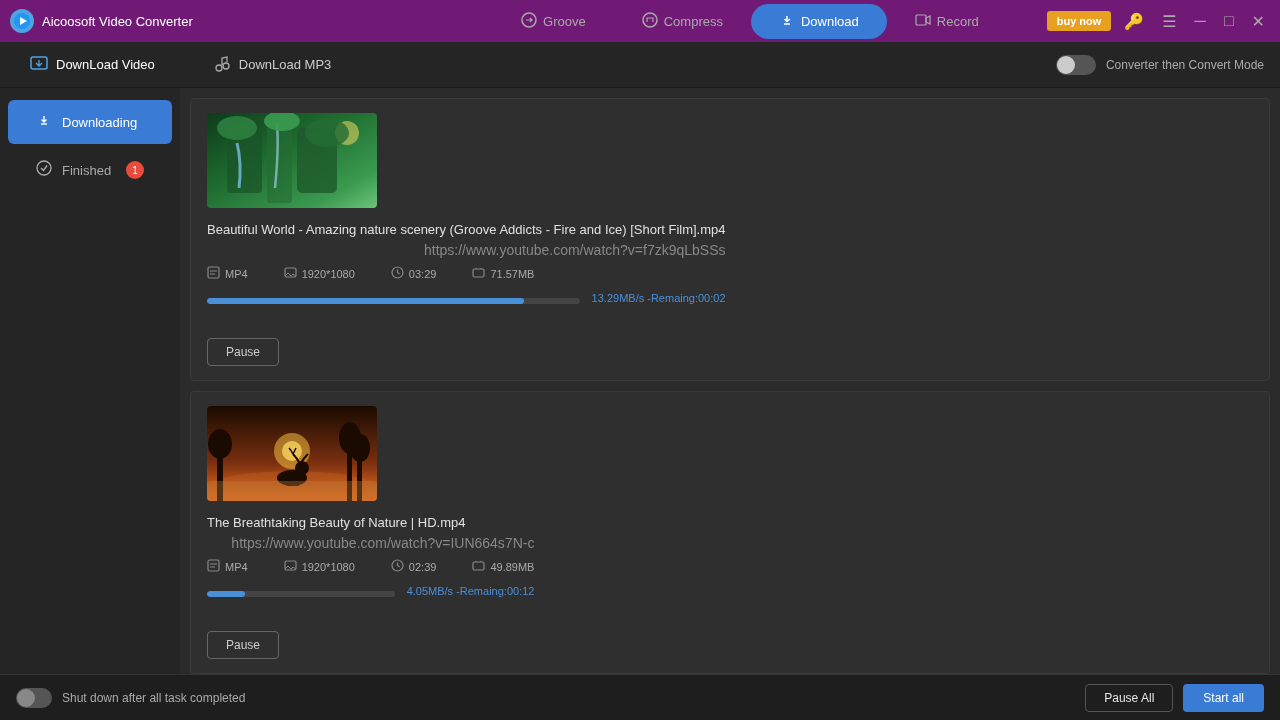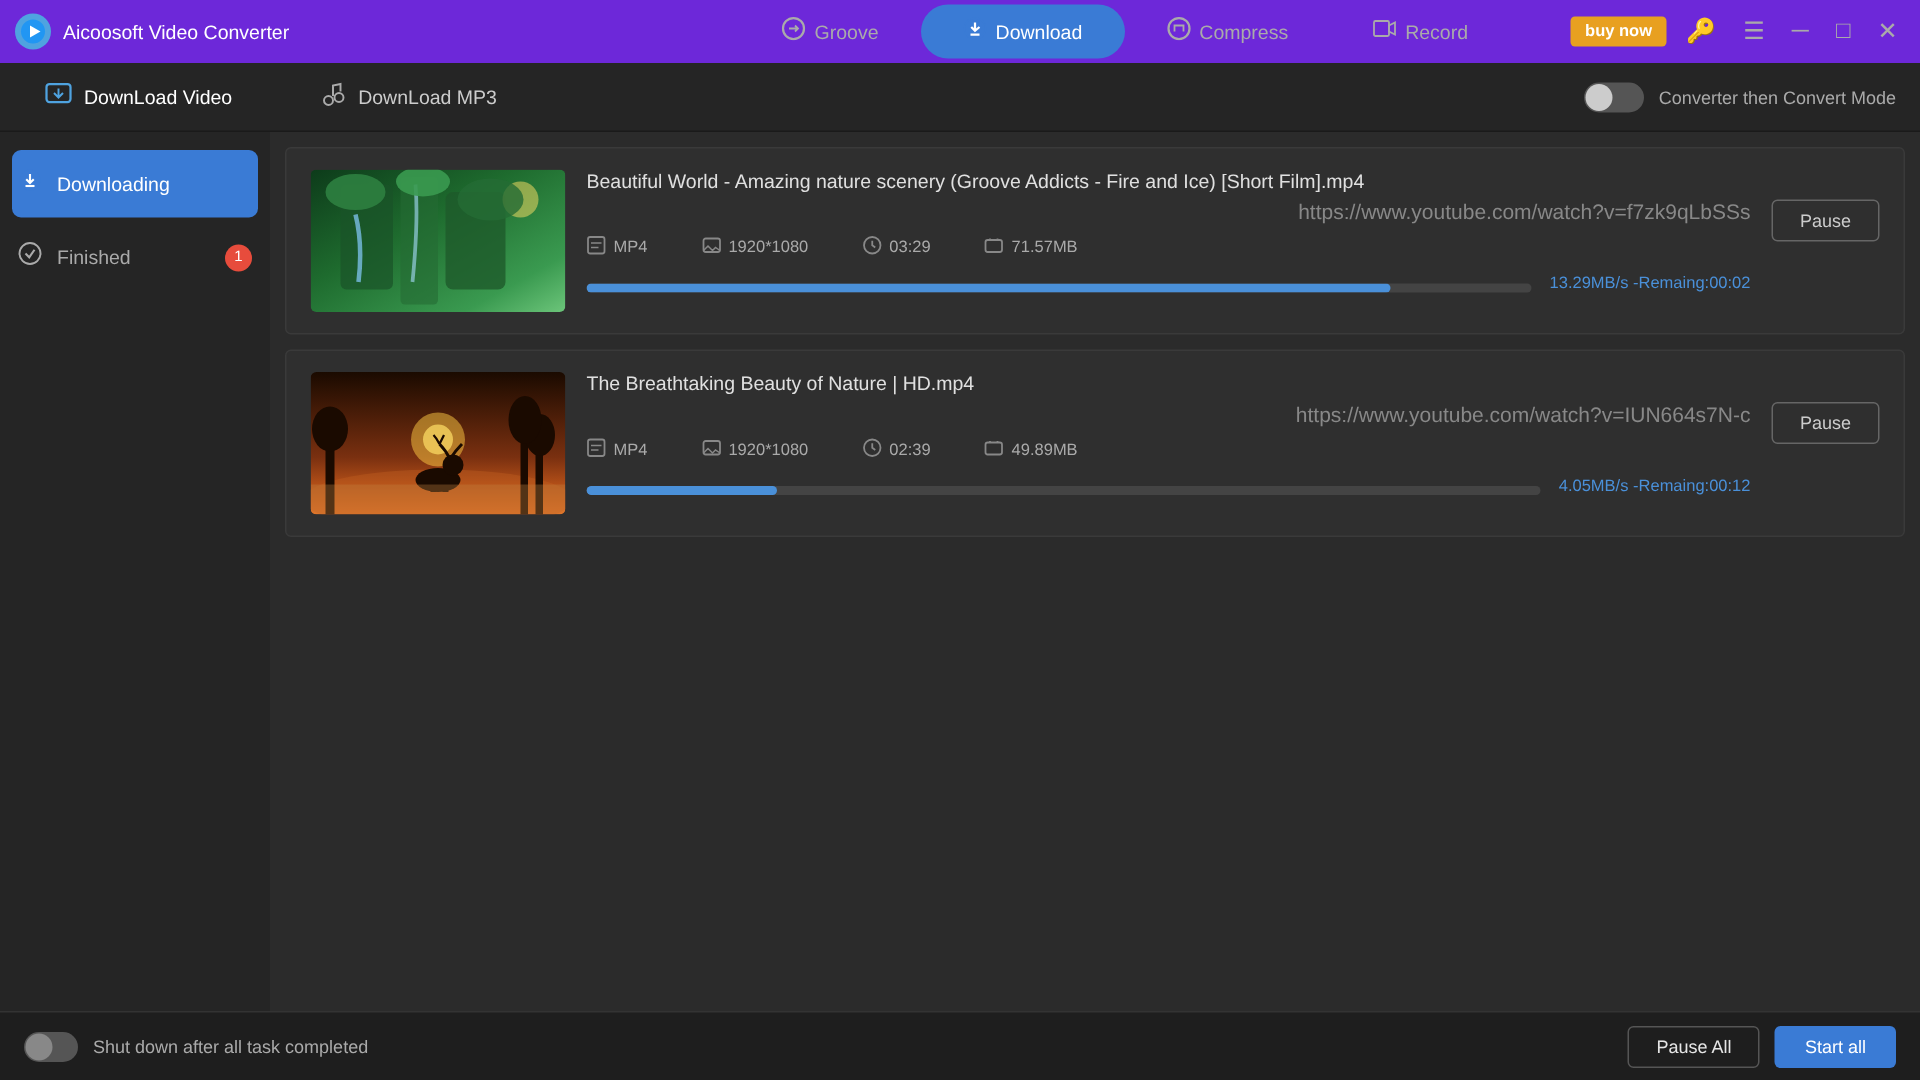--- a/index.html
+++ b/index.html
@@ -10,21 +10,21 @@
       font-family: 'Segoe UI', Arial, sans-serif;
       color: #e0e0e0;
       overflow: hidden;
       display: flex;
       flex-direction: column;
     }
 
     
     #titlebar {
       height: 42px;
-      background: #6d28d9;
+      background: #701a75;
       display: flex;
       align-items: center;
       padding: 0 10px;
       flex-shrink: 0;
     }
     #titlebar .app-logo {
       width: 24px;
       height: 24px;
       background: #4fa3e0;
       border-radius: 50%;
@@ -158,21 +158,21 @@
       background: #252525;
       display: flex;
       flex-direction: column;
       padding-top: 10px;
       flex-shrink: 0;
     }
     .sidebar-item {
       display: flex;
       align-items: center;
       gap: 10px;
-      padding: 12px 4px;
+      padding: 12px 28px;
       cursor: pointer;
       color: #aaa;
       font-size: 13px;
       border-radius: 4px;
       margin: 2px 8px;
     }
     .sidebar-item.active {
       background: #3a7bd5;
       color: white;
       border-radius: 6px;
@@ -204,20 +204,21 @@
     
     .download-item {
       background: #2f2f2f;
       border: 1px solid #3a3a3a;
       border-radius: 4px;
       margin-bottom: 10px;
       padding: 14px 16px;
       display: flex;
       align-items: flex-start;
       gap: 14px;
+      flex-direction: column;
     }
     .download-thumbnail {
       width: 170px;
       height: 95px;
       border-radius: 4px;
       overflow: hidden;
       flex-shrink: 0;
     }
     .download-info {
       flex: 1;
@@ -361,38 +362,38 @@
   <div class="nav-tabs">
     <div class="nav-tab">
       <span class="tab-icon">
         <svg width="16" height="16" viewBox="0 0 16 16" fill="none">
           <circle cx="8" cy="8" r="7" stroke="#aaa" stroke-width="1.5" fill="none"></circle>
           <path d="M5 8h6M9 6l2 2-2 2" stroke="#aaa" stroke-width="1.2"></path>
         </svg>
       </span>
       <span>Groove</span>
     </div>
+    <div class="nav-tab">
+      <span class="tab-icon">
+        <svg width="16" height="16" viewBox="0 0 16 16" fill="none">
+          <circle cx="8" cy="8" r="7" stroke="#aaa" stroke-width="1.5" fill="none"></circle>
+          <path d="M5 10V6h6v4" stroke="#aaa" stroke-width="1.2"></path>
+        </svg>
+      </span>
+      <span>Compress</span>
+    </div>
     <div class="nav-tab active">
       <span class="tab-icon">
         <svg width="16" height="16" viewBox="0 0 16 16" fill="none">
           <circle cx="8" cy="8" r="7" fill="#3a7bd5" stroke="#3a7bd5" stroke-width="1"></circle>
           <path d="M8 4v5M5.5 7l2.5 2.5L11 7" stroke="white" stroke-width="1.5"></path>
           <path d="M5 12h6" stroke="white" stroke-width="1.5"></path>
         </svg>
       </span>
       <span>Download</span>
-    </div>
-    <div class="nav-tab">
-      <span class="tab-icon">
-        <svg width="16" height="16" viewBox="0 0 16 16" fill="none">
-          <circle cx="8" cy="8" r="7" stroke="#aaa" stroke-width="1.5" fill="none"></circle>
-          <path d="M5 10V6h6v4" stroke="#aaa" stroke-width="1.2"></path>
-        </svg>
-      </span>
-      <span>Compress</span>
     </div>
     <div class="nav-tab">
       <span class="tab-icon">
         <svg width="16" height="16" viewBox="0 0 16 16" fill="none">
           <rect x="1" y="3" width="10" height="10" rx="1" stroke="#aaa" stroke-width="1.2" fill="none"></rect>
           <path d="M11 6l4-2v8l-4-2V6z" stroke="#aaa" stroke-width="1.2" fill="none"></path>
         </svg>
       </span>
       <span>Record</span>
     </div>

